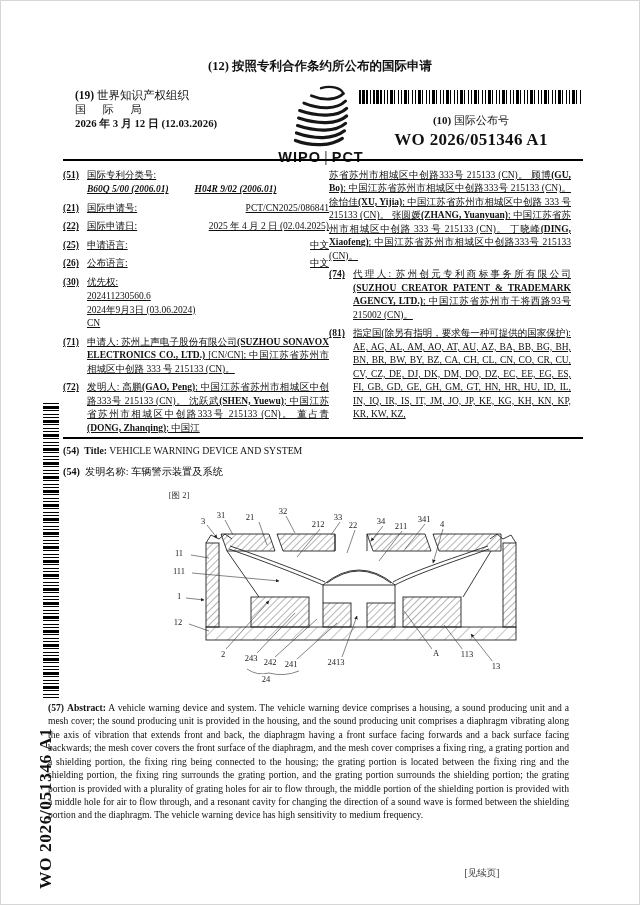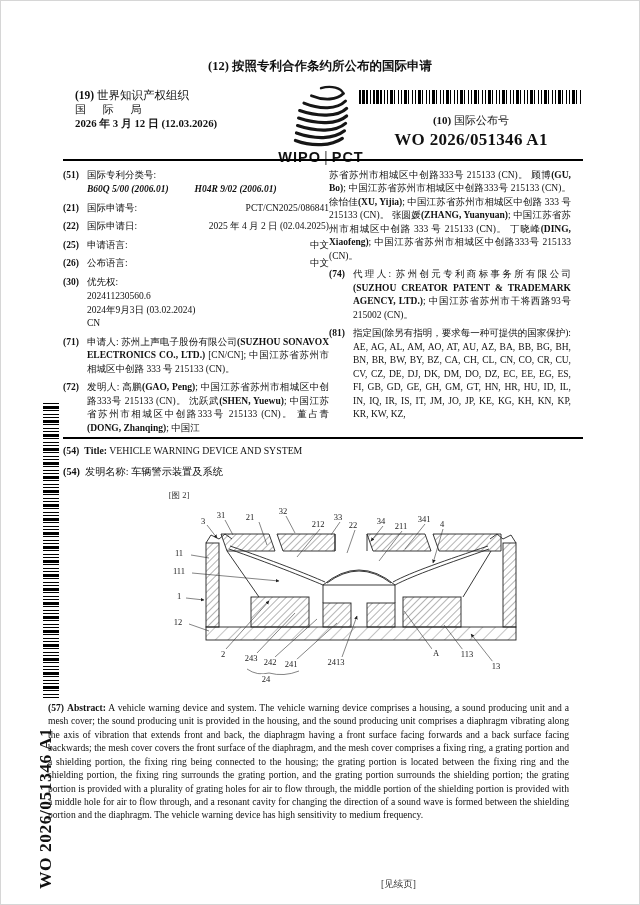--- a/index.html
+++ b/index.html
@@ -20,21 +20,21 @@
              font-family:"Liberation Sans","DejaVu Sans",sans-serif;font-size:14.5px;font-weight:bold;letter-spacing:1px;}
   .logo-sep{font-weight:normal;color:#555;padding:0 3px;}
   .hdr-right{top:89px;left:358px;width:224px;text-align:center;}
   .barcode-top{width:224px;height:14px;
      background:repeating-linear-gradient(90deg,#000 0 1.5px,#fff 1.5px 3px,#000 3px 6px,#fff 6px 7px,#000 7px 8.5px,#fff 8.5px 11px,#000 11px 12px,#fff 12px 14px);}
   .pubno-label{font-size:11px;margin-top:9px;}
   .pubno{font-size:17px;font-weight:bold;margin-top:2px;letter-spacing:.3px;}
   .rule1{top:158px;left:62px;width:520px;height:2px;background:#000;}
   .rule2{top:436px;left:62px;width:520px;height:1.5px;background:#000;}
   
-  .cols{top:168px;left:62px;width:520px;display:flex;gap:0;font-size:9.5px;line-height:1.42;}
+  .cols{top:168px;left:62px;width:520px;display:flex;gap:0;font-size:9.5px;line-height:1.42;text-decoration:underline;}
   .colL{width:266px;}
   .colR{width:242px;}
   .frow{display:flex;margin-bottom:5px;}
   .fnum{flex:0 0 24px;font-weight:bold;}
   .fbody{flex:1;}
   .kv{display:flex;justify-content:space-between;}
   .ipcline{display:flex;gap:26px;margin-top:1px;}
   .prioline{display:flex;justify-content:space-between;margin-top:1px;flex-direction:column;}
   .just{text-align:justify;}
   
@@ -42,21 +42,21 @@
   .title-zh{top:464px;left:62px;width:520px;font-size:10.2px;}
   .t-num{font-weight:bold;margin-right:5px;}
   
   .fig-caption{top:489px;left:148px;width:60px;text-align:center;font-size:8.5px;color:#333;}
   #figure{top:500px;left:98px;width:460px;height:198px;}
   #figure svg{position:absolute;left:0;top:0;}
   .fig-num{position:absolute;transform:translate(-50%,-50%);font-size:8.5px;color:#222;background:rgba(255,255,255,.85);padding:0 1px;white-space:nowrap;}
   
   .abstract{top:700px;left:47px;width:521px;font-size:9.6px;line-height:1.4;text-align:justify;}
   
-  .continued{top:866px;left:380px;width:202px;text-align:left;font-size:9.5px;color:#333;margin-top:11px;}
+  .continued{top:866px;left:380px;width:202px;text-align:center;font-size:9.5px;color:#333;}
   
   .barcode-side{left:42px;top:402px;width:16px;height:296px;
      background:repeating-linear-gradient(180deg,#000 0 1.5px,#fff 1.5px 3px,#000 3px 6px,#fff 6px 7px,#000 7px 8.5px,#fff 8.5px 11px,#000 11px 12px,#fff 12px 14px);}
   .side-pubno{left:34px;top:888px;width:184px;height:24px;transform:rotate(-90deg);transform-origin:0 0;
      font-size:17.5px;font-weight:bold;letter-spacing:.5px;white-space:nowrap;}
 </style>
 </head>
 <body>
 
 <div id="page">
@@ -132,21 +132,21 @@
           <span>公布语言:</span>
           <span>中文</span>
         </span>
       </div>
       <div class="frow">
         <span class="fnum">(30)</span>
         <span class="fbody">
           <span>优先权:</span>
           <span class="prioline">
             <span>202411230560.6</span>
-            <span>2024年9月3日 (03.02.2024)</span>
+            <span>2024年9月3日 (03.06.2024)</span>
             <span>CN</span>
           </span>
         </span>
       </div>
       <div class="frow">
         <span class="fnum">(71)</span>
         <span class="fbody just"><span>申请人: 苏州上声电子股份有限公司</span><span style="font-weight: bold;">(SUZHOU SONAVOX ELECTRONICS CO., LTD.)</span><span> [CN/CN]; 中国江苏省苏州市相城区中创路 333 号 215133 (CN)。</span></span>
       </div>
       <div class="frow">
         <span class="fnum">(72)</span>

